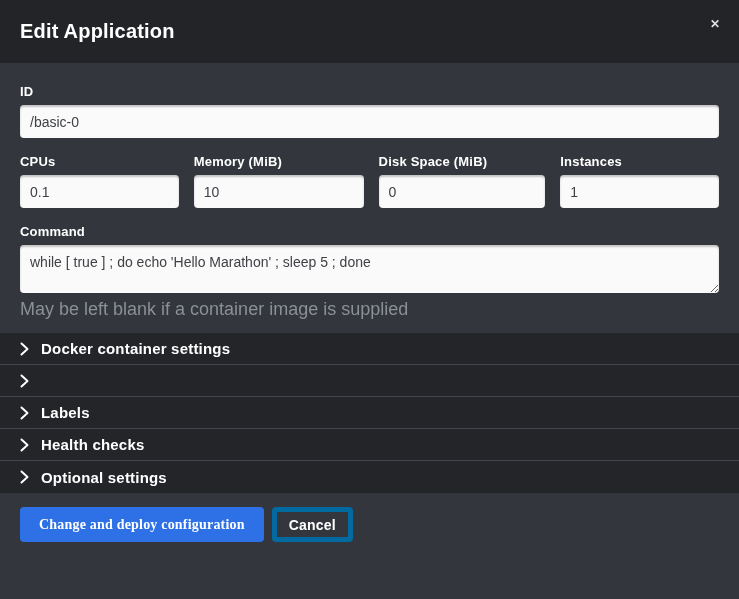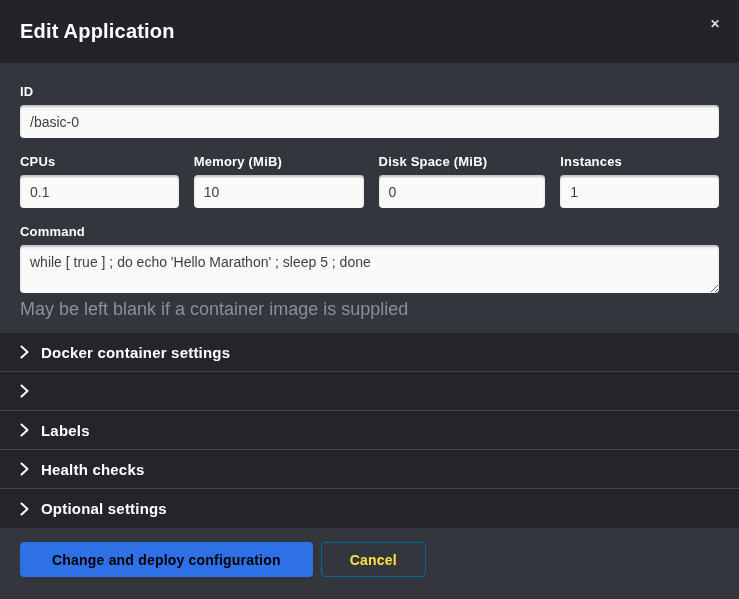--- a/index.html
+++ b/index.html
@@ -106,21 +106,21 @@
     color: #8b8f96;
     font-size: 18px;
   }
 
   
   .sections {
     background: #242529;
     flex: 0 0 auto;
   }
   .section-row {
-    height: 39px;
+    height: 32px;
     display: flex;
     align-items: center;
     padding: 4px 20px;
     cursor: pointer;
     border-bottom: 1px solid #44474d;
   }
   .section-row:last-child { border-bottom: none; }
   .chevron {
     width: 9px;
     height: 14px;
@@ -150,29 +150,30 @@
     font-family: "Liberation Sans", sans-serif;
     font-size: 14px;
     font-weight: 600;
     cursor: pointer;
     display: inline-flex;
     align-items: center;
     letter-spacing: 0.2px;
   }
   .btn-primary {
     background: #2e70e5;
-    color: #000000;
-    border: none;
-    padding: 0 32px;
+    color: #ffffff;
+    border: none;
+    padding: 0 19px;
+    font-family: Liberation Serif, serif;
   }
   .btn-cancel {
     background: transparent;
-    color: #fde047;
-    border: 1px solid #0369a1;
-    padding: 0 28px;
+    color: #ffffff;
+    border: 5px solid #0369a1;
+    padding: 0 12px;
     margin-left: 8px;
   }
 </style>
 </head>
 <body>
 
 <div class="modal">
 
   <div class="modal-header">
     <div class="modal-title">Edit Application</div>

